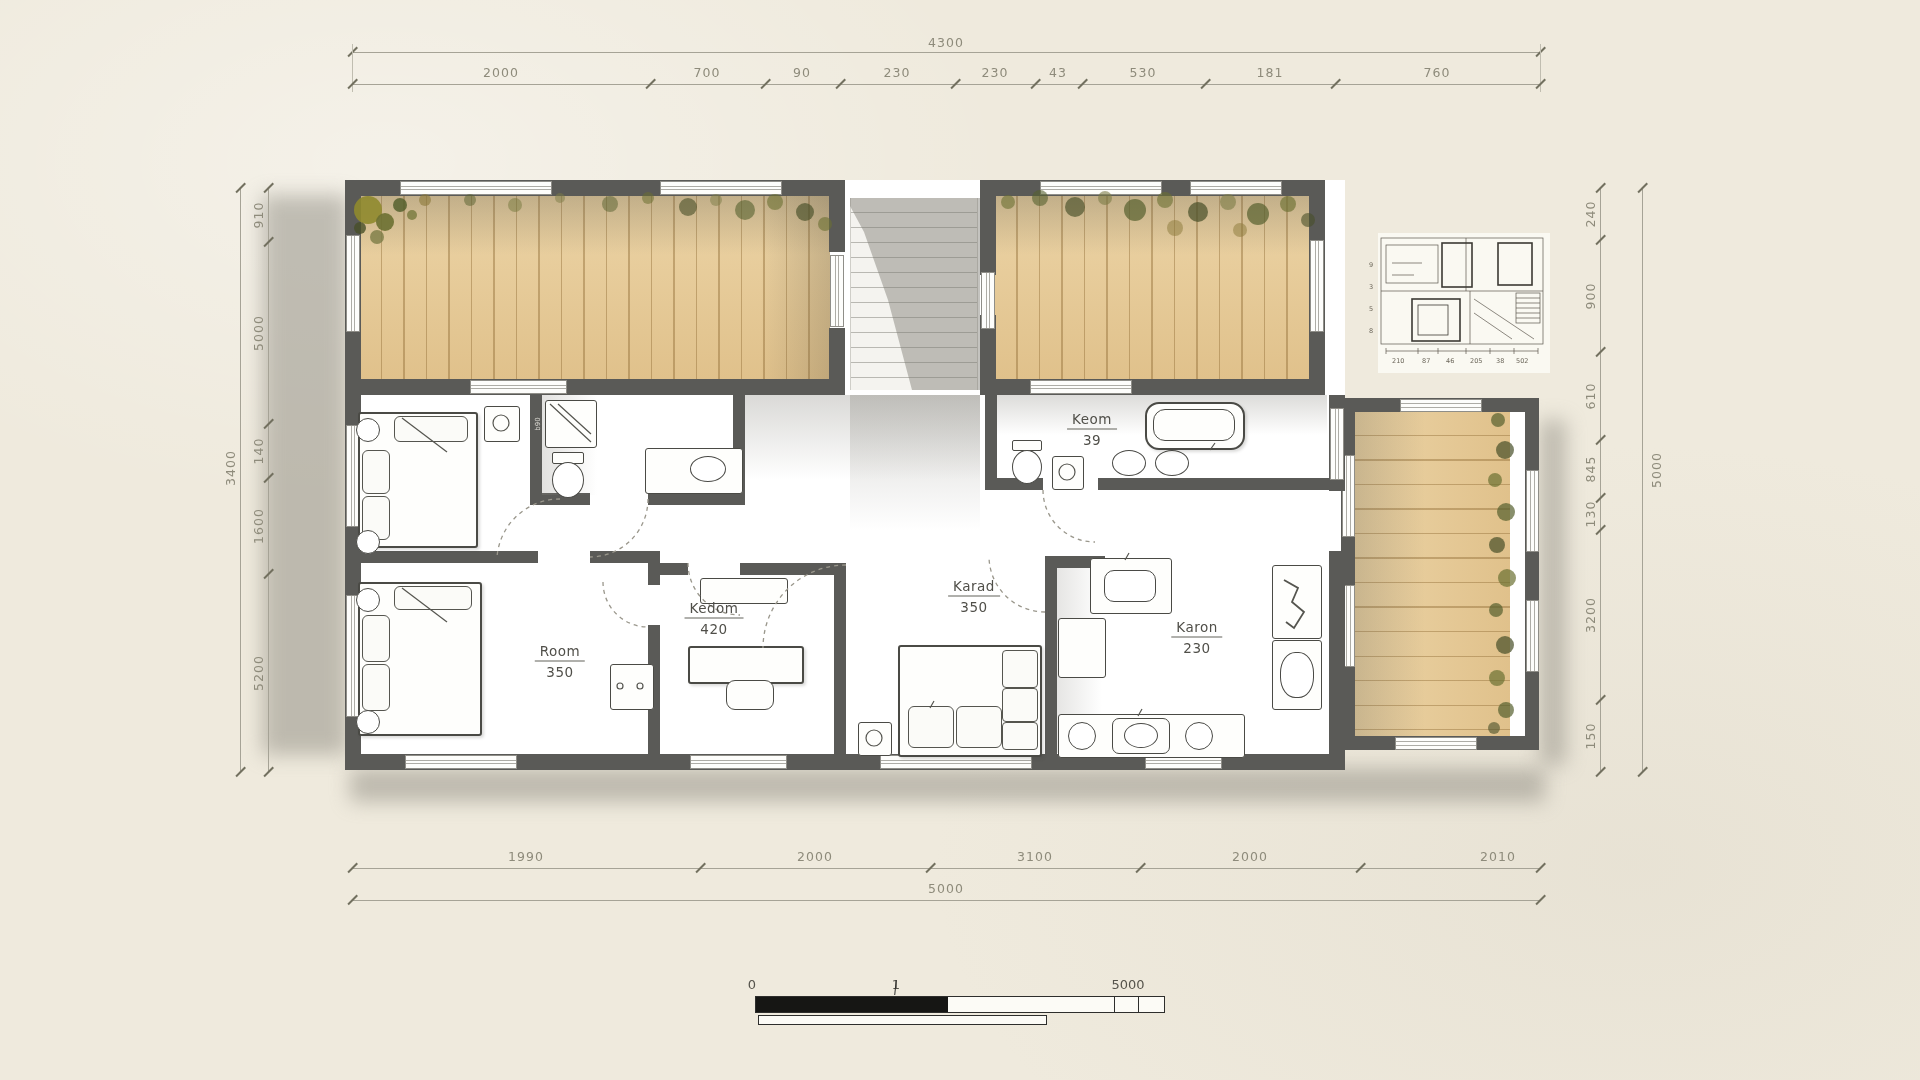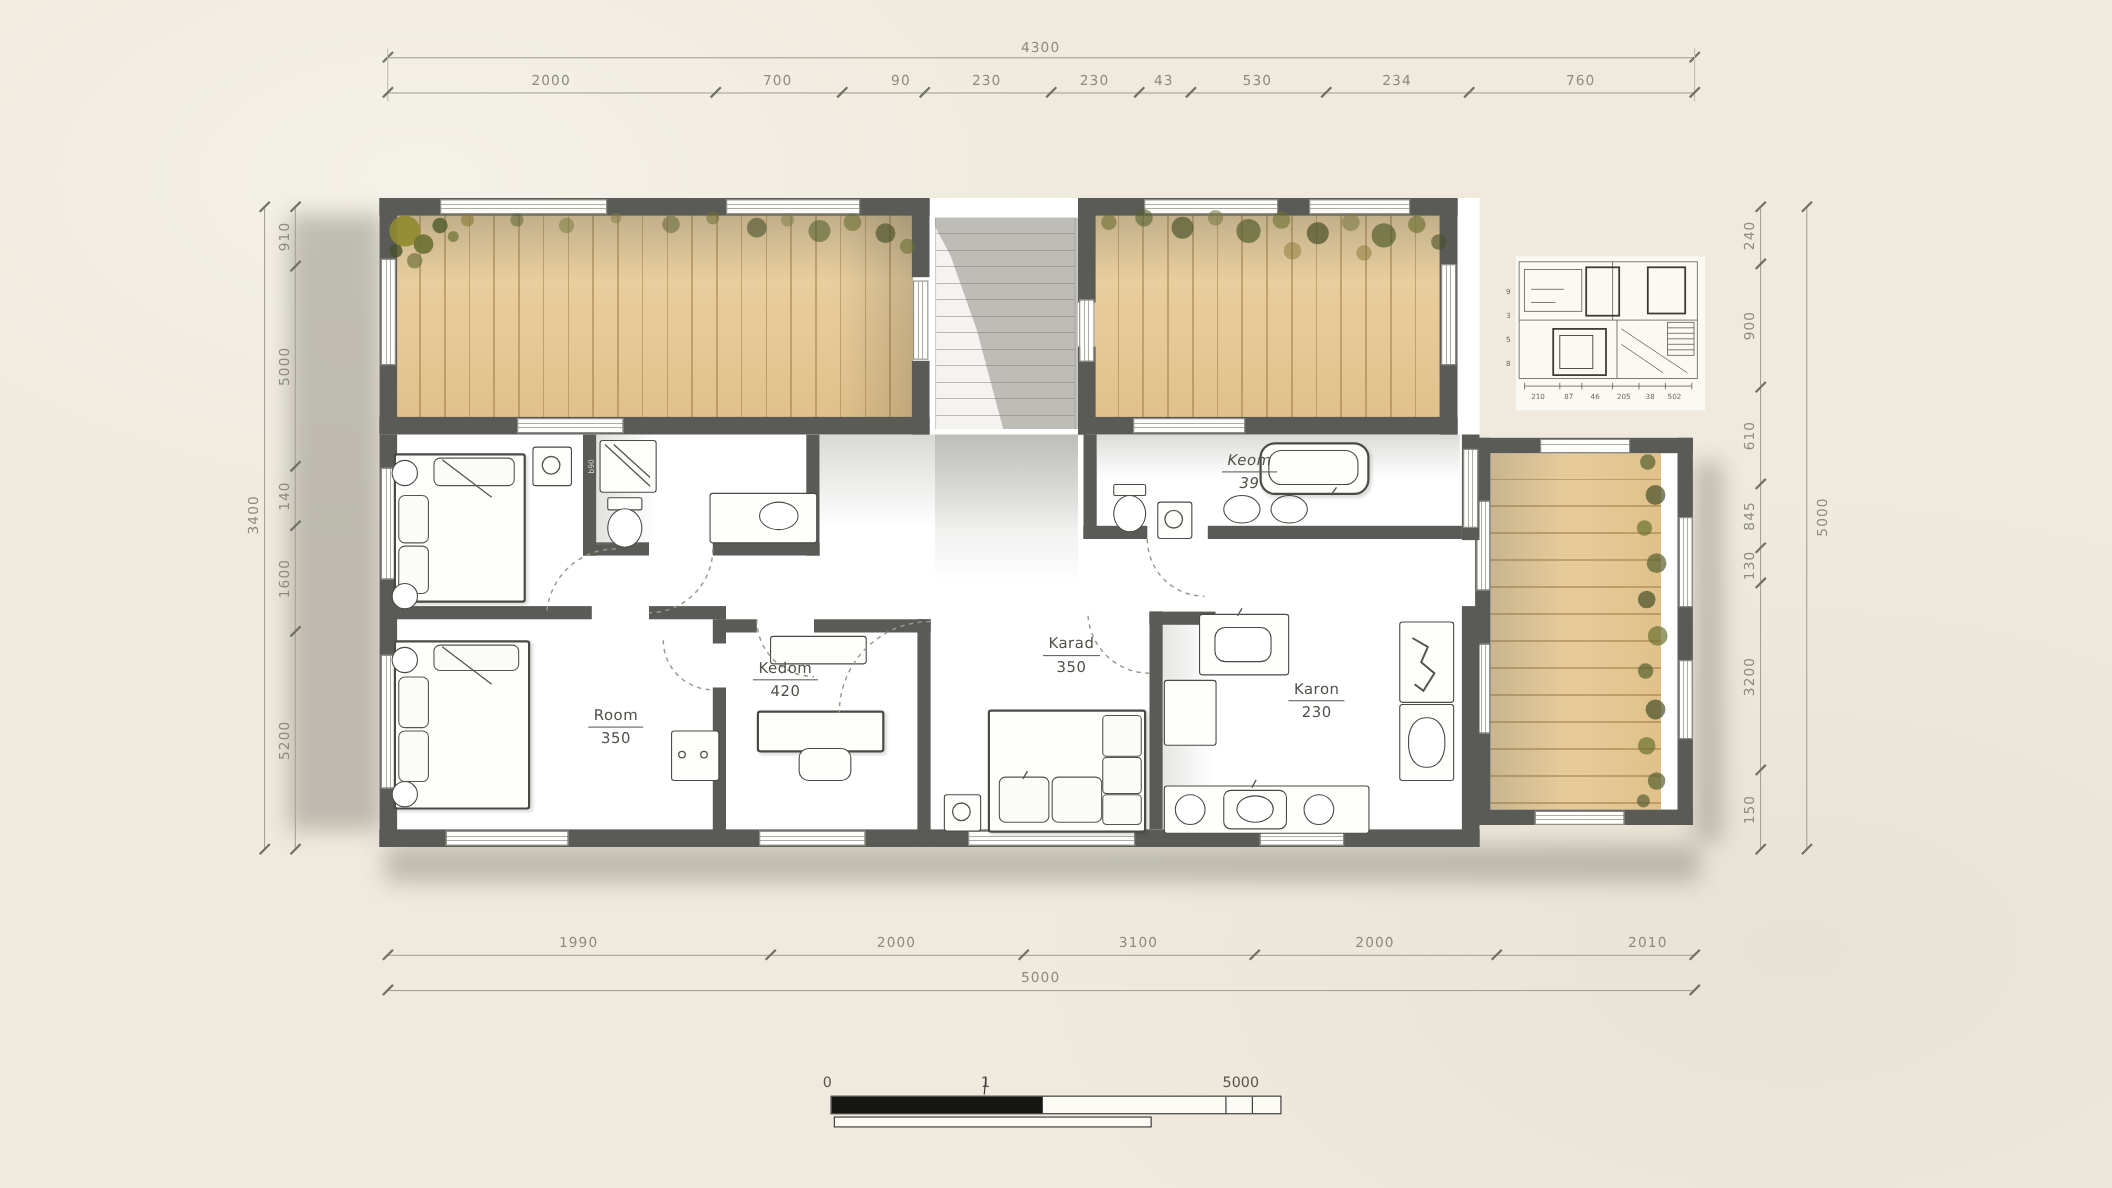--- a/index.html
+++ b/index.html
@@ -274,21 +274,21 @@
     <span class="ar">420</span>
   </div>
   <div class="rlabel" style="left:974px;top:596px;">
     <span class="nm">Karad</span>
     <span class="ar">350</span>
   </div>
   <div class="rlabel" style="left:1197px;top:637px;">
     <span class="nm">Karon</span>
     <span class="ar">230</span>
   </div>
-  <div class="rlabel" style="left:1136px;top:429px;font-style:italic;">
+  <div class="rlabel" style="left:1092px;top:429px;">
     <span class="nm">Keom</span>
     <span class="ar">39</span>
   </div>
   <span class="walltag" style="left:531px;top:420px;">b90</span>
 
   <div class="dimH" style="left:352px;top:52px;width:1188px;"></div>
   <span class="dlab" style="left:946px;top:50px;">4300</span>
   <div class="slash" style="left:346px;top:51px;"></div>
   <div class="slash" style="left:1534px;top:51px;"></div>
   <div class="gv" style="left:352px;top:44px;height:48px;"></div>
@@ -299,26 +299,26 @@
   <div class="slash" style="left:759px;top:83px;"></div>
   <div class="slash" style="left:834px;top:83px;"></div>
   <div class="slash" style="left:949px;top:83px;"></div>
   <div class="slash" style="left:1029px;top:83px;"></div>
   <div class="slash" style="left:1076px;top:83px;"></div>
   <div class="slash" style="left:1199px;top:83px;"></div>
   <div class="slash" style="left:1329px;top:83px;"></div>
   <div class="slash" style="left:1534px;top:83px;"></div>
   <span class="dlab" style="left:501px;top:80px;">2000</span>
   <span class="dlab" style="left:707px;top:80px;">700</span>
-  <span class="dlab" style="left:819px;top:80px;">90</span>
+  <span class="dlab" style="left:802px;top:80px;">90</span>
   <span class="dlab" style="left:897px;top:80px;">230</span>
   <span class="dlab" style="left:995px;top:80px;">230</span>
   <span class="dlab" style="left:1058px;top:80px;">43</span>
   <span class="dlab" style="left:1143px;top:80px;">530</span>
-  <span class="dlab" style="left:1270px;top:80px;">234</span>
+  <span class="dlab" style="left:1270px;top:80px;">181</span>
   <span class="dlab" style="left:1437px;top:80px;">760</span>
 
   <div class="dimH" style="left:352px;top:868px;width:1188px;"></div>
   <div class="slash" style="left:346px;top:867px;"></div>
   <div class="slash" style="left:694px;top:867px;"></div>
   <div class="slash" style="left:924px;top:867px;"></div>
   <div class="slash" style="left:1134px;top:867px;"></div>
   <div class="slash" style="left:1354px;top:867px;"></div>
   <div class="slash" style="left:1534px;top:867px;"></div>
   <span class="dlab" style="left:526px;top:864px;">1990</span>

